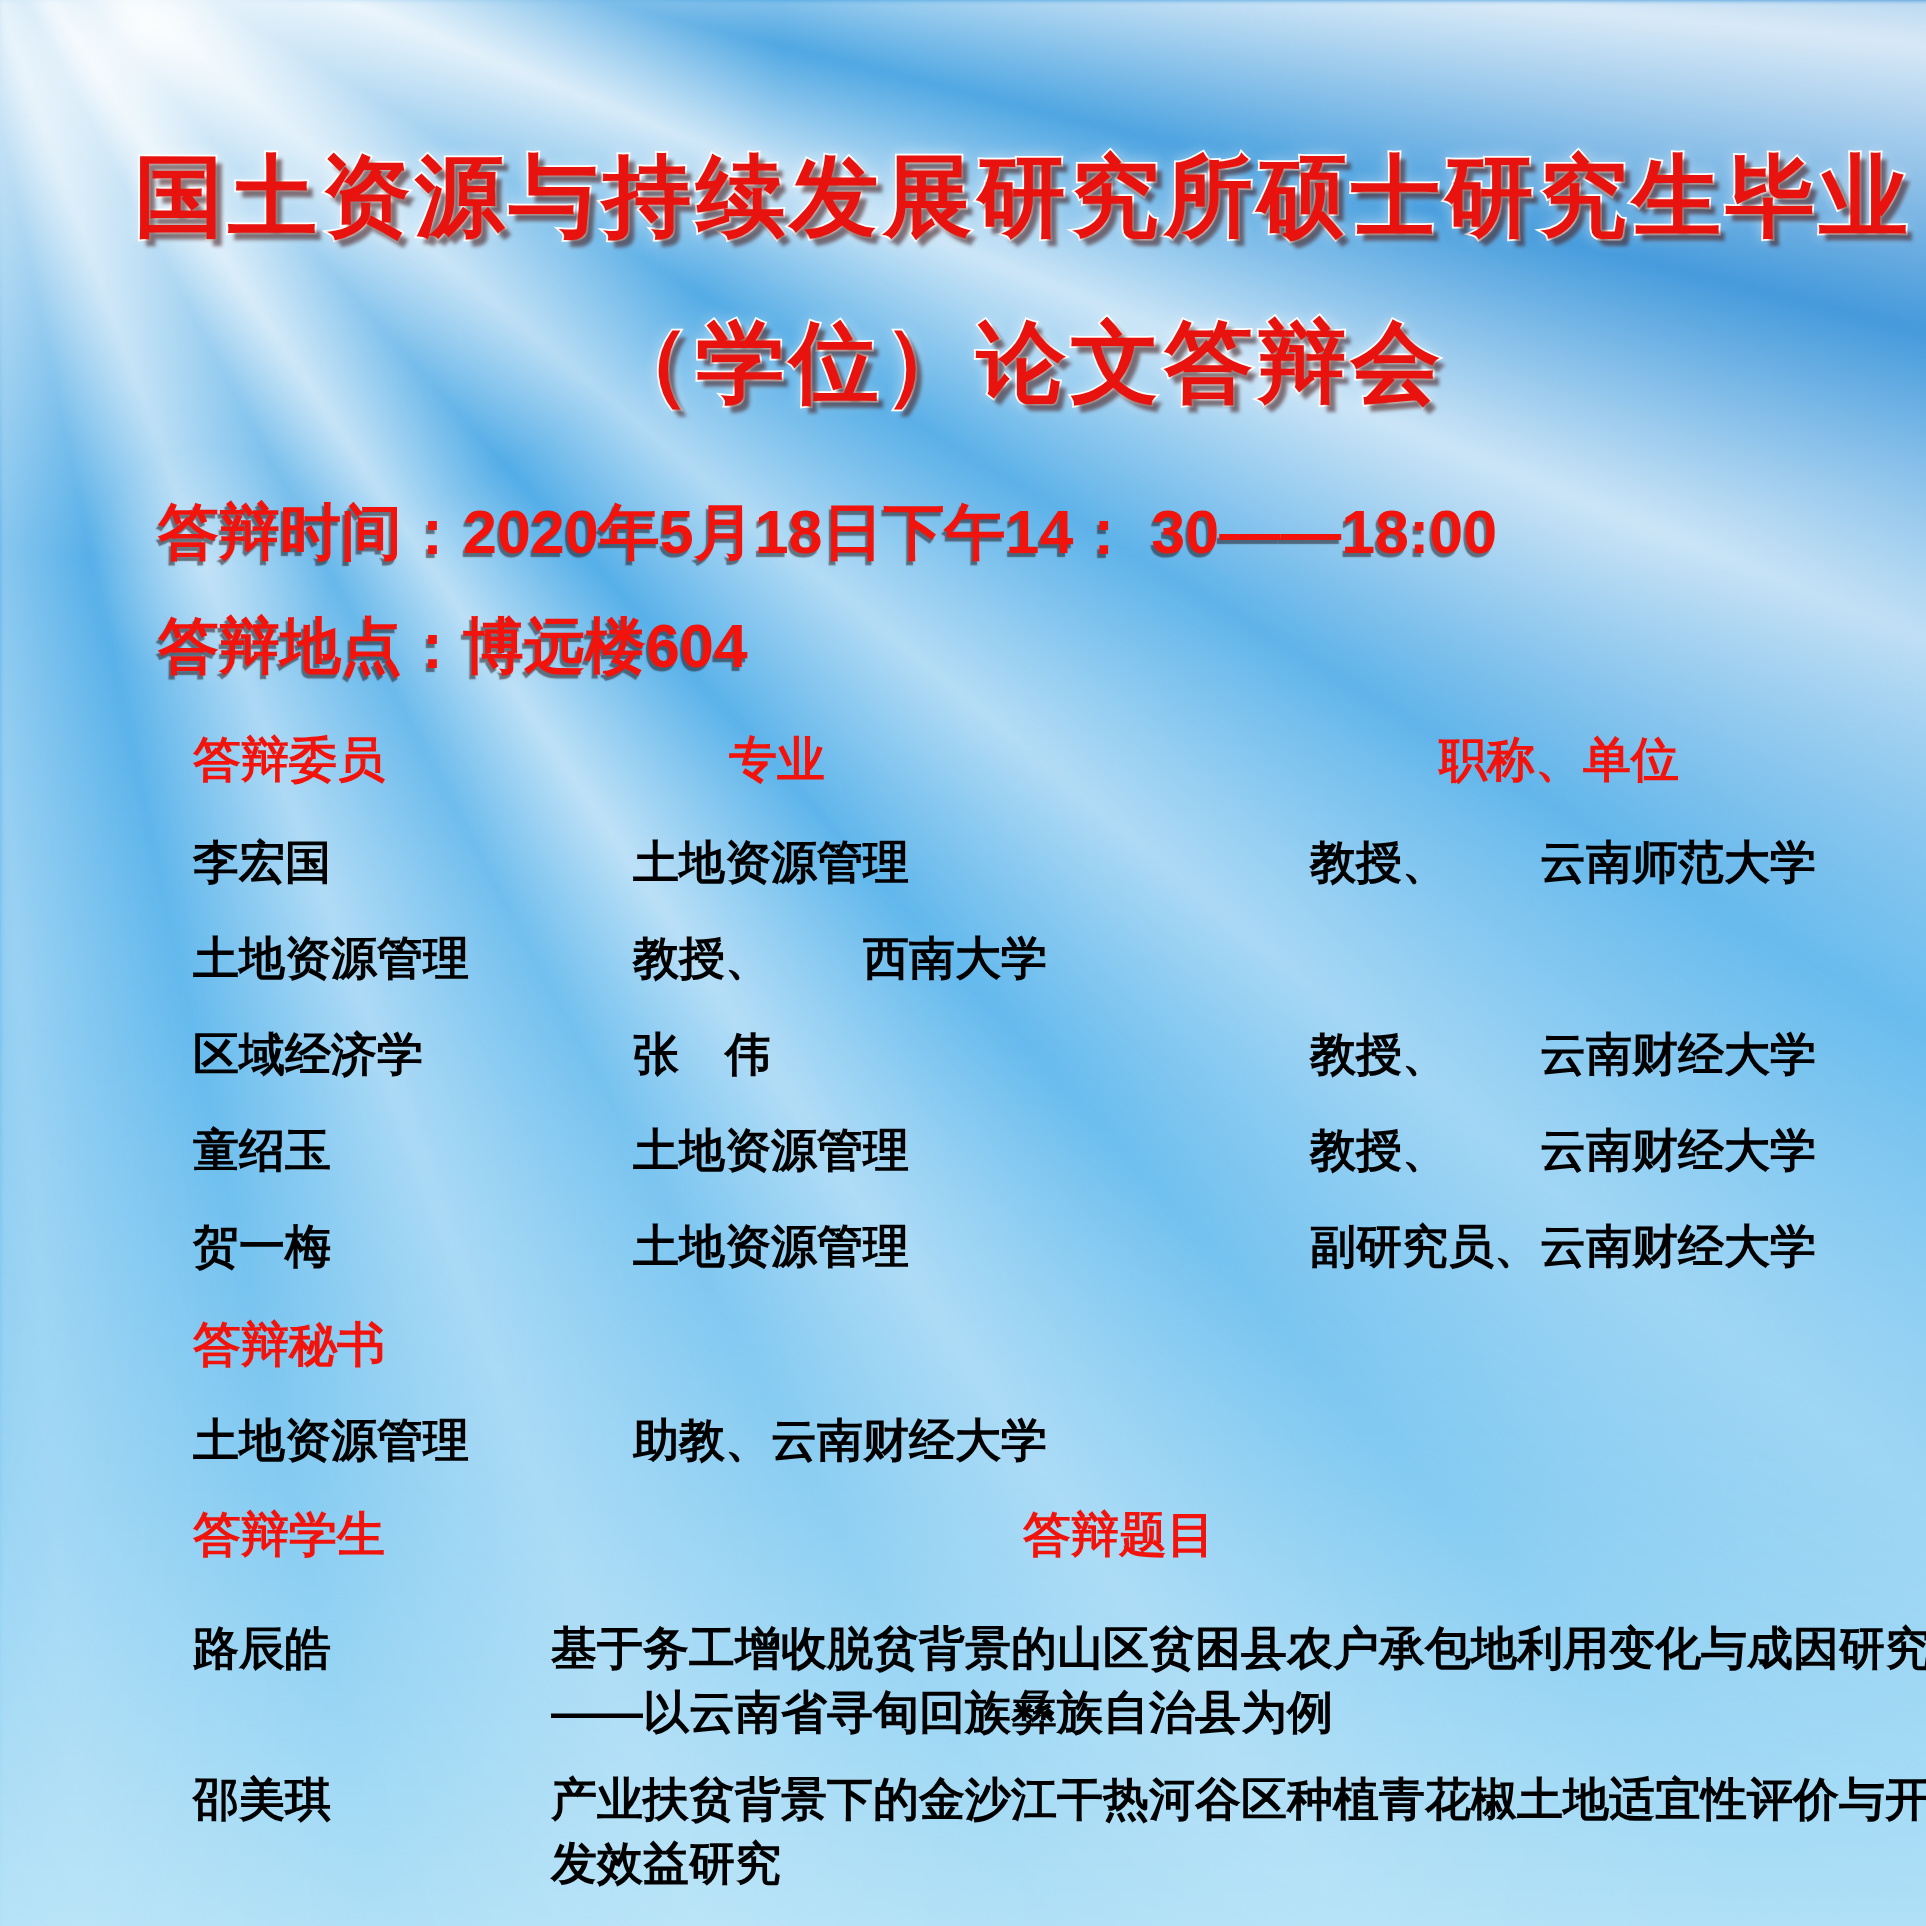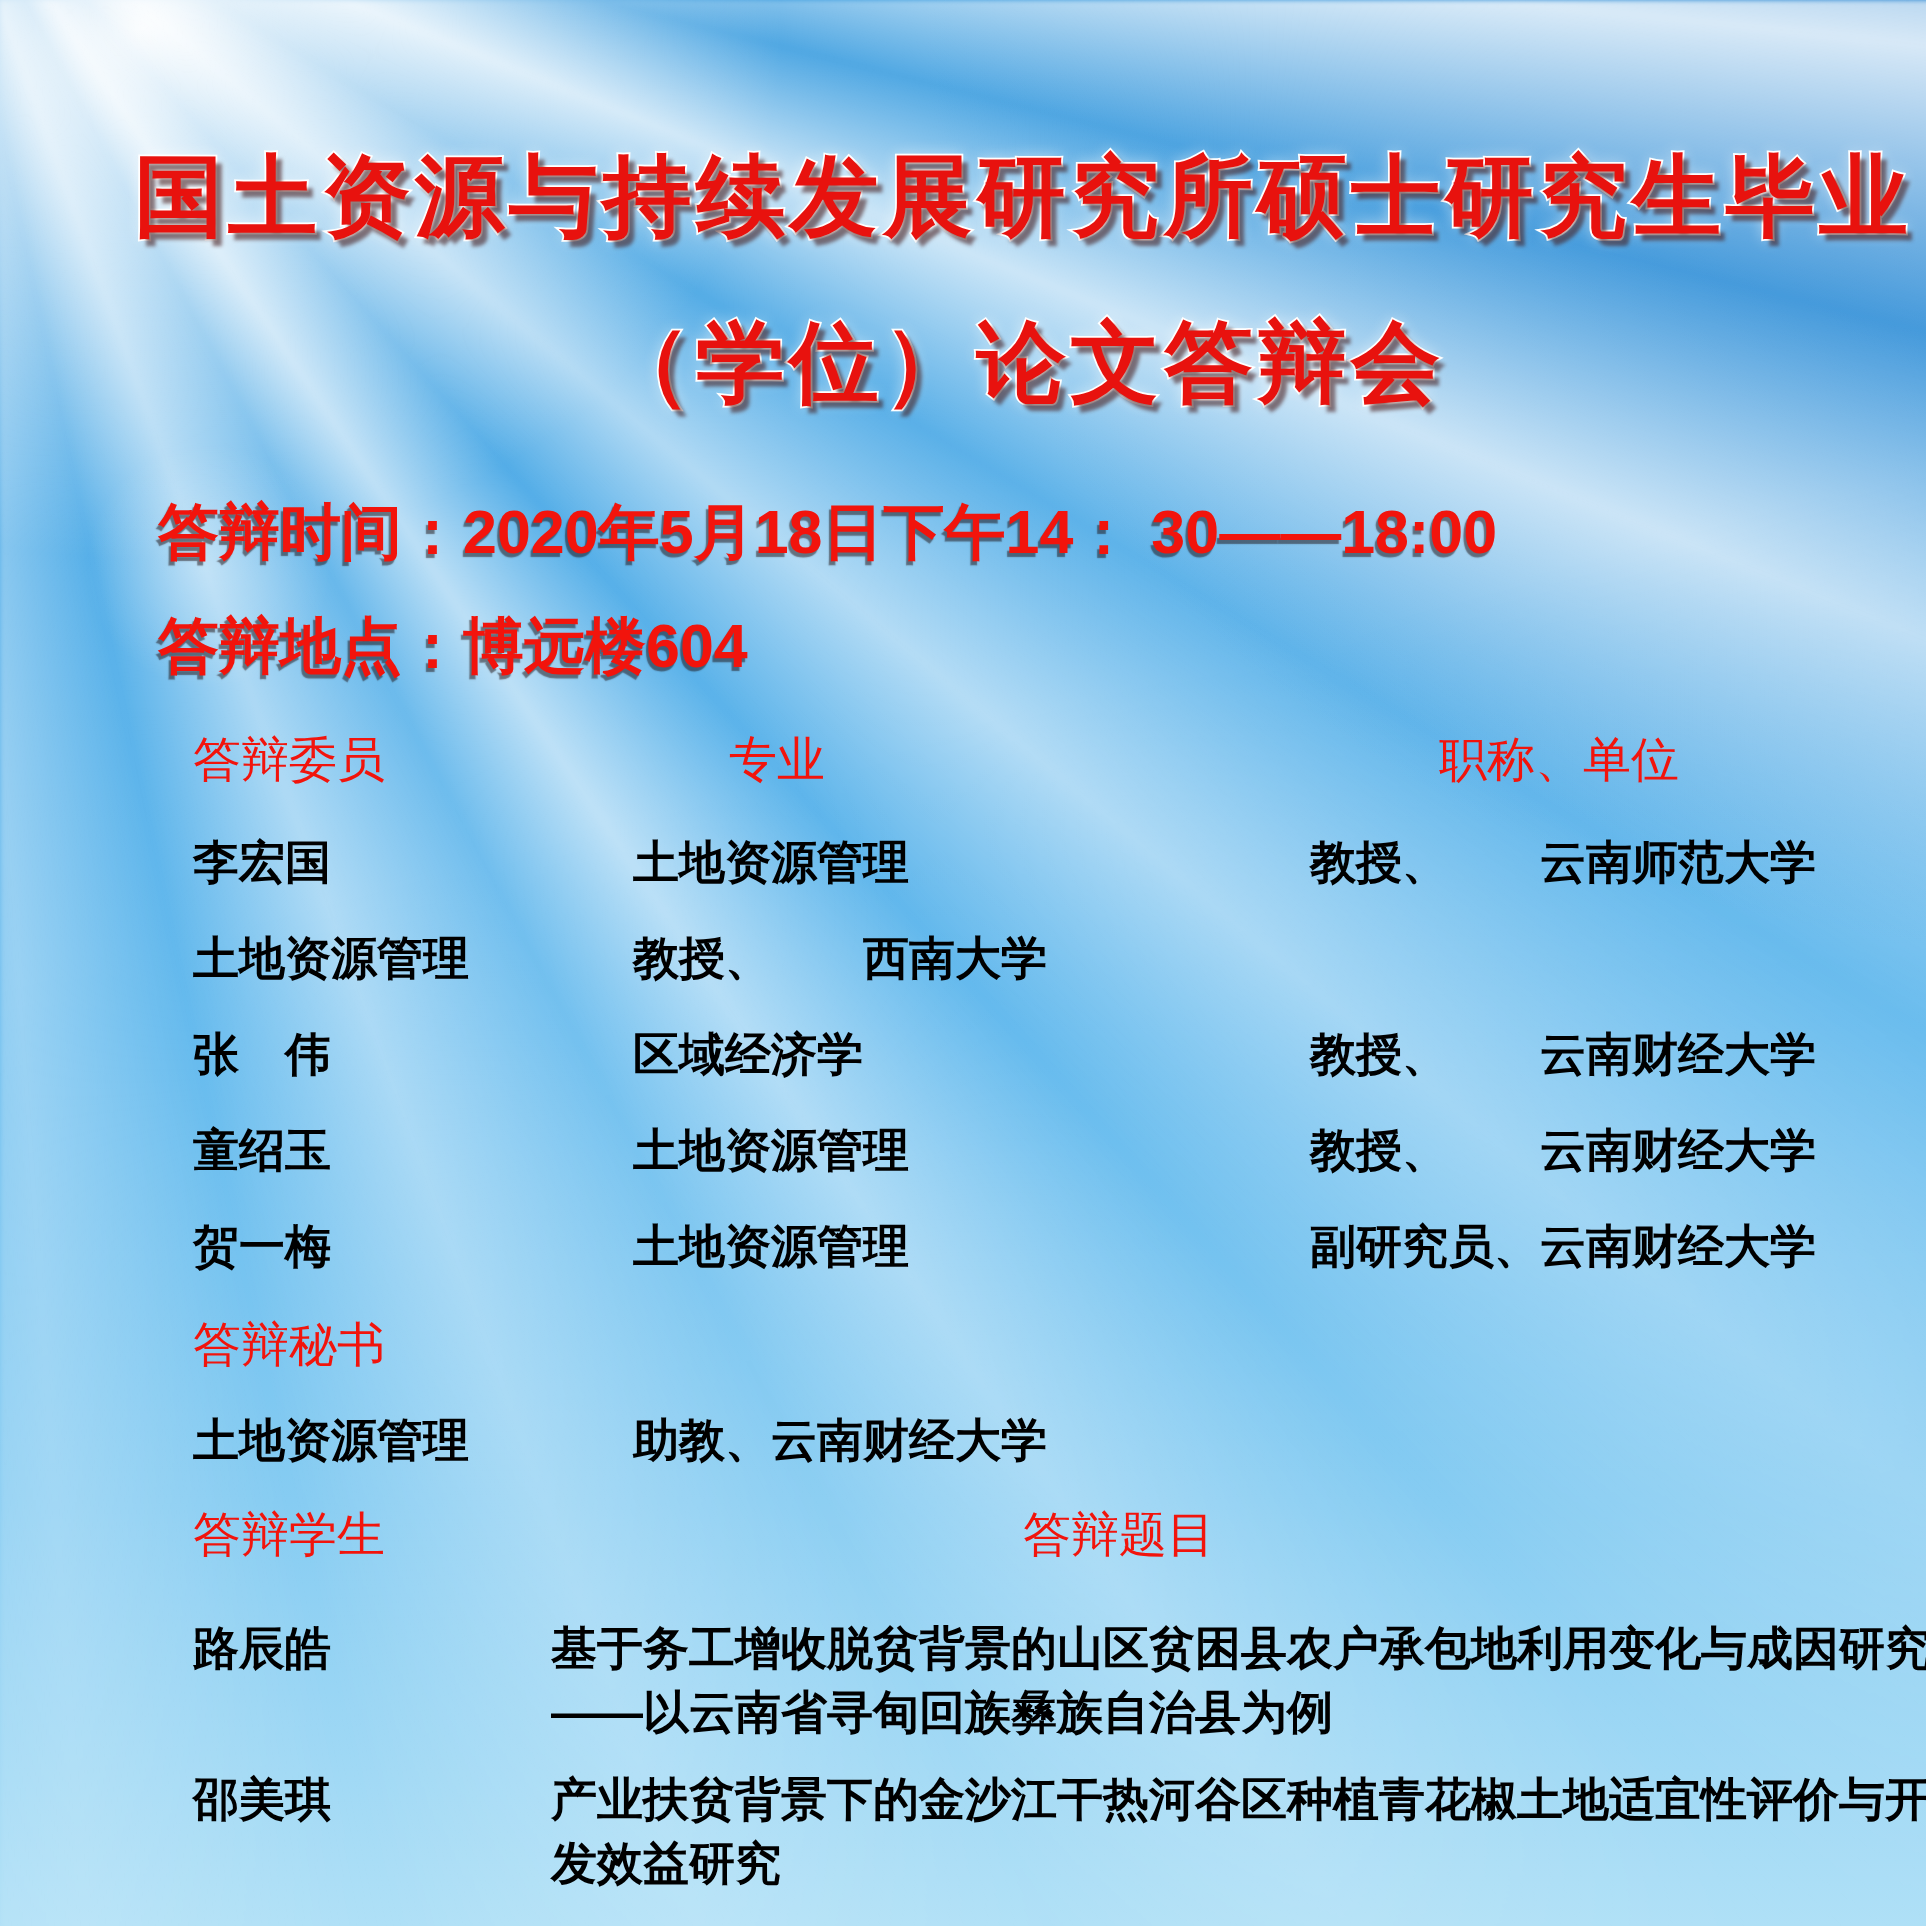--- a/index.html
+++ b/index.html
@@ -32,21 +32,21 @@
     color:var(--title-red,#e8120e); font-size:89px; line-height:116px; letter-spacing:4.6px;
     -webkit-text-stroke:3.5px #ffffff; paint-order:stroke fill;
     text-shadow:6.2px 7px 3.9px rgba(60,15,15,.55), 0 0 15.4px rgba(255,255,255,.6);}
   .title-line1{padding-top:139px;}
   .title-line2{margin-top:50px;}
   .meta-line{margin-left:158px; color:var(--accent-red,#f2140c); font-weight:bold;
     font-size:61px; line-height:77px; text-shadow:-2.3px 3.5px 1.2px rgba(25,10,10,.5); white-space:nowrap;}
   .meta-time{margin-top:73px;} .meta-loc{margin-top:37px;}
   .grid3{display:grid; grid-template-columns:440px 677px auto; padding-left:193px; padding-right:39px;}
   .grid2{display:grid; grid-template-columns:358px auto; padding-left:193px; padding-right:39px;}
-  .red-header{color:var(--accent-red,#f2140c); font-weight:normal; font-size:48px; line-height:62px; white-space:nowrap;}
+  .red-header{color:var(--accent-red,#f2140c); font-weight:bold; font-size:48px; line-height:62px; white-space:nowrap;}
   .committee-header{margin-top:44px;}
   .committee-header .h-major{padding-left:96px;}
   .committee-header .h-title{padding-left:129px;}
   .c-row{margin-top:34px; color:var(--text-black,#000); font-weight:bold; font-size:46px; line-height:62px; white-space:nowrap;}
   .c-row-first{margin-top:40px;}
   .section-label{margin-top:37px; margin-left:193px;}
   .secretary-row{margin-top:33px;}
   .students-header{margin-top:33px;}
   .students-header .h-topic{padding-left:472px;}
   .s-row{margin-top:23px; color:var(--text-black,#000); font-weight:bold; font-size:46px;}
@@ -81,22 +81,22 @@
     <div class="grid3 c-row c-row-first">
       <div>李宏国</div>
       <div>土地资源管理</div>
       <div>教授、　　云南师范大学</div>
     </div>
     <div class="grid3 c-row">
       <div>土地资源管理</div>
       <div>教授、　　西南大学</div>
     </div>
     <div class="grid3 c-row">
+      <div>区域经济学</div>
       <div>张　伟</div>
-      <div>区域经济学</div>
       <div>教授、　　云南财经大学</div>
     </div>
     <div class="grid3 c-row">
       <div>童绍玉</div>
       <div>土地资源管理</div>
       <div>教授、　　云南财经大学</div>
     </div>
     <div class="grid3 c-row">
       <div>贺一梅</div>
       <div>土地资源管理</div>

